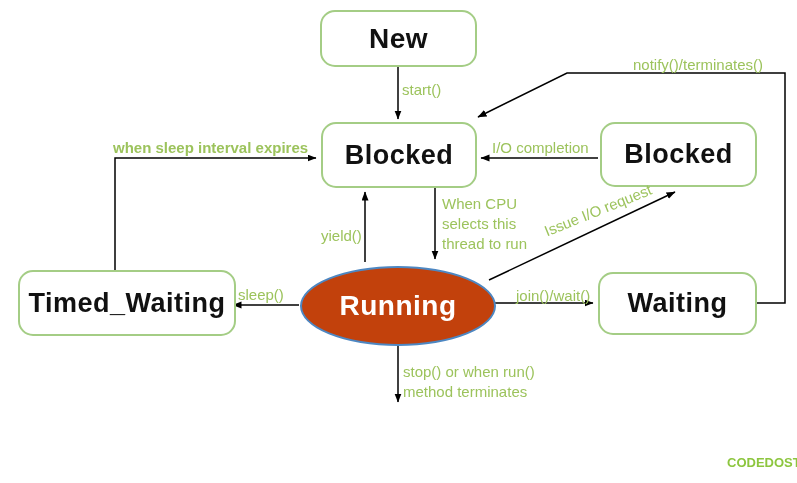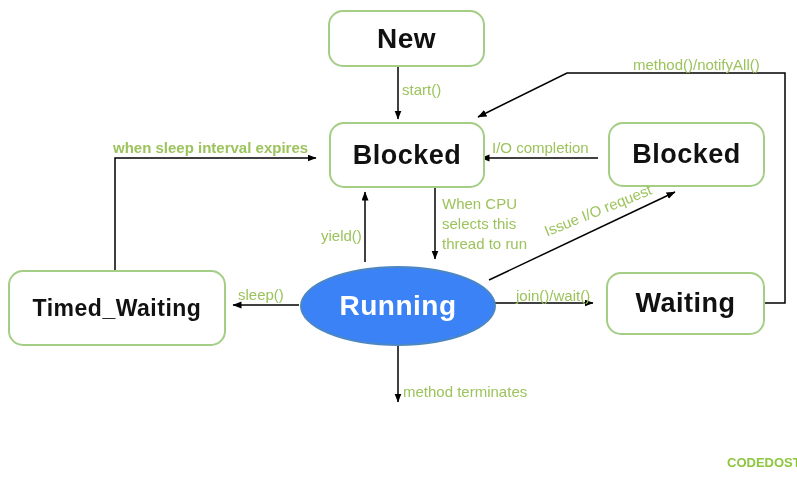--- a/index.html
+++ b/index.html
@@ -15,32 +15,31 @@
     position:absolute;
     z-index:2;
     box-sizing:border-box;
     background:#ffffff;
     border:2px solid #a4cd85;
     border-radius:15px;
     display:flex;align-items:center;justify-content:center;
     color:#111111;
     font-weight:bold;
     letter-spacing:0.5px;
-    margin-left:8px;
   }
   .state-new{left:320px;top:10px;width:157px;height:57px;font-size:28px;}
   .state-runnable{left:321px;top:122px;width:156px;height:66px;font-size:27px;}
   .state-blocked{left:600px;top:122px;width:157px;height:65px;font-size:27px;}
-  .state-timed-waiting{left:0;top:270px;width:218px;height:76px;font-size:23px;}
+  .state-timed-waiting{left:18px;top:270px;width:218px;height:66px;font-size:27px;}
   .state-waiting{left:598px;top:272px;width:159px;height:63px;font-size:27px;}
   .state-terminated{left:308px;top:407px;width:179px;height:63px;font-size:27px;}
   .state-running{
     position:absolute;z-index:2;
     left:300px;top:266px;width:196px;height:80px;
-    background:#3b82f6;border:2px solid #4d87c2;border-radius:50%;
+    background:#c2410c;border:2px solid #4d87c2;border-radius:50%;
     display:flex;align-items:center;justify-content:center;
     color:#ffffff;font-weight:bold;font-size:28px;letter-spacing:0.5px;
     box-sizing:border-box;
   }
   .lbl{
     position:absolute;z-index:3;
     color:#9cc35c;
     font-size:15px;
     white-space:nowrap;
     line-height:1;
@@ -102,27 +101,28 @@
     <span>Timed_Waiting</span>
   </div>
   <div class="state-running">
     <span>Running</span>
   </div>
   <div class="state state-waiting">
     <span>Waiting</span>
   </div>
 
   <div class="lbl lbl-start">start()</div>
-  <div class="lbl lbl-notify">method()/notifyAll()</div>
+  <div class="lbl lbl-notify">notify()/terminates()</div>
   <div class="lbl lbl-sleep-expires">when sleep interval expires</div>
   <div class="lbl lbl-io-completion">I/O completion</div>
   <div class="lbl lbl-yield">yield()</div>
   <div class="lbl lbl-cpu1">When CPU</div>
   <div class="lbl lbl-cpu2">selects this</div>
   <div class="lbl lbl-cpu3">thread to run</div>
   <div class="lbl lbl-issue-io">Issue I/O request</div>
   <div class="lbl lbl-sleep">sleep()</div>
   <div class="lbl lbl-join">join()/wait()</div>
+  <div class="lbl lbl-stop1">stop() or when run()</div>
   <div class="lbl lbl-stop2">method terminates</div>
 
   <div class="watermark">CODEDOST</div>
 
 </div>
 
 </body></html>

